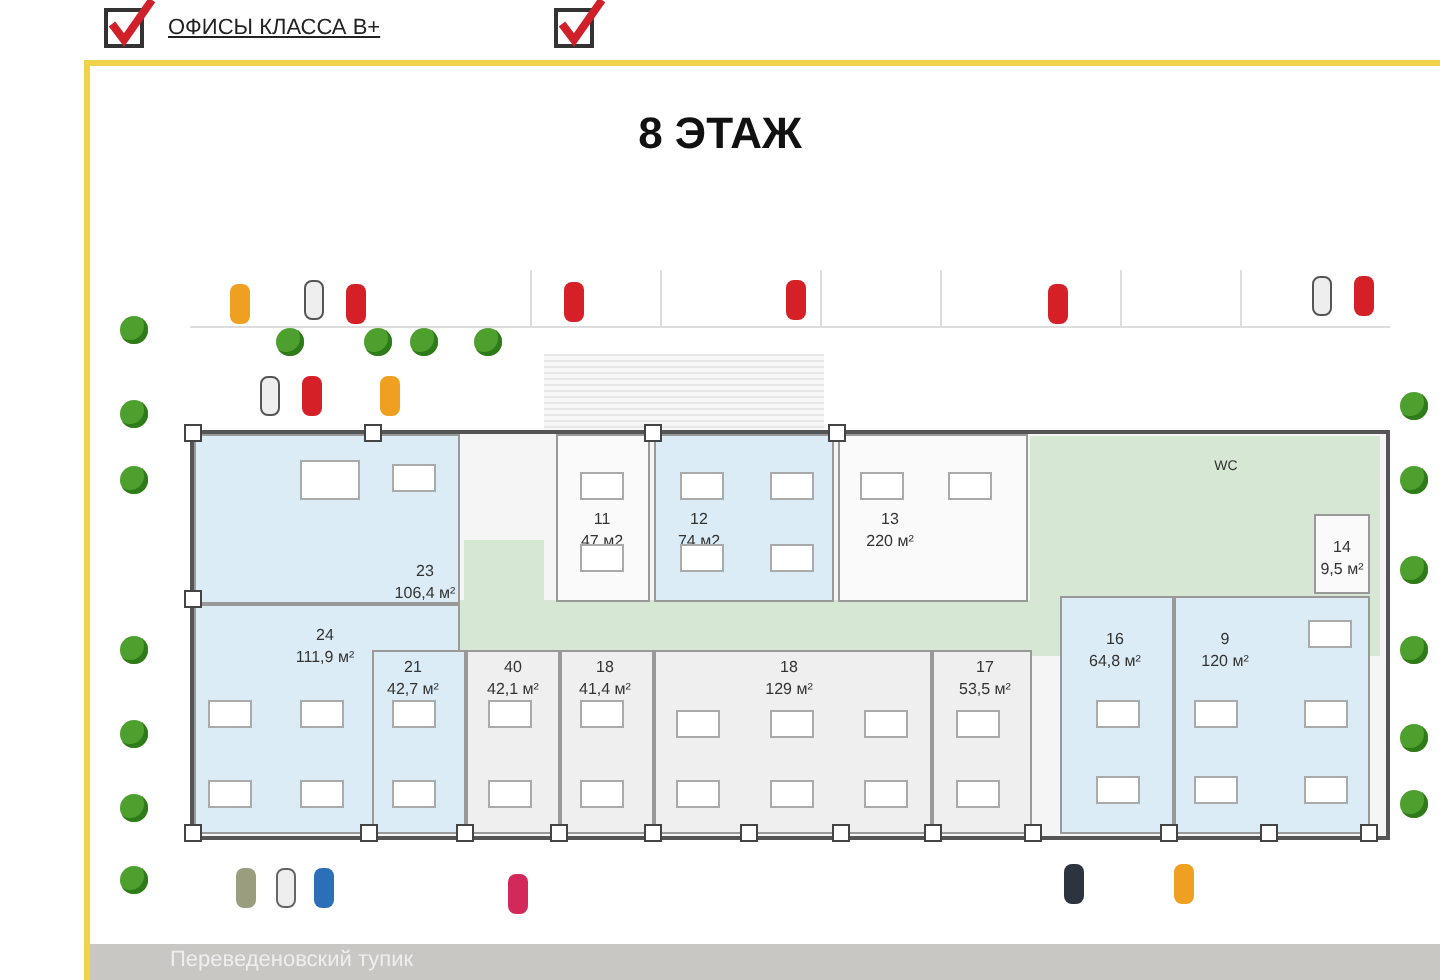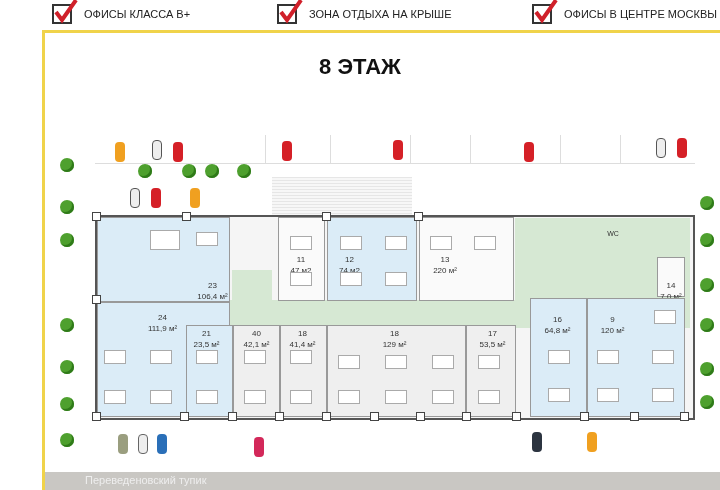--- a/index.html
+++ b/index.html
@@ -1,21 +1,21 @@
 <!DOCTYPE html>
 <html><head>
 <meta charset="utf-8">
 <style>
   * { box-sizing: border-box; margin: 0; padding: 0; }
   body { width: 720px; height: 490px; background: #fff; position: relative; overflow: hidden; font-family: "Liberation Sans", sans-serif; }
   .header { position: absolute; left: 0; top: 0; width: 720px; height: 30px; }
   .feat { position: absolute; top: 4px; display: flex; align-items: center; gap: 12px; }
   .chk { width: 20px; height: 20px; border: 2px solid #333; position: relative; background:#fff; }
   .chk svg { position: absolute; left: -2px; top: -8px; }
-  .feat span { font-size: 11px; color: #222; letter-spacing: 0; }
+  .feat span { font-size: 11px; color: #222; letter-spacing: 0; text-decoration: underline; }
   .frame { position: absolute; left: 42px; top: 30px; width: 690px; height: 470px; border-left: 3px solid #f0d34a; border-top: 3px solid #f0d34a; }
   .title { position: absolute; left: 0; top: 54px; width: 720px; text-align: center; font-size: 22px; font-weight: bold; color: #111; }
   .street { position: absolute; left: 45px; top: 472px; width: 680px; height: 18px; background: #c9c7c3; }
   .street span { position: absolute; left: 40px; top: 2px; font-size: 11px; color: #eee; }
   .room { position: absolute; border: 1px solid #999; }
   .blue { background: #dbecf7; }
   .grey { background: #efefef; }
   .green { background: #d6e8d3; }
   .white { background: #fafafa; }
   .lbl { position: absolute; font-size: 8px; color: #333; text-align: center; line-height: 11px; }
@@ -37,29 +37,20 @@
         </svg>
       </div>
     <span>ОФИСЫ КЛАССА В+</span>
   </div>
   <div class="feat" style="left:277px">
     <div class="chk">
         <svg width="26" height="26">
           <path d="M4 14 L10 22 L24 2" stroke="#d0202a" stroke-width="4" fill="none"></path>
         </svg>
       </div>
-    <span>ЗОНА ОТДЫХА НА КРЫШЕ</span>
-  </div>
-  <div class="feat" style="left:532px">
-    <div class="chk">
-        <svg width="26" height="26">
-          <path d="M4 14 L10 22 L24 2" stroke="#d0202a" stroke-width="4" fill="none"></path>
-        </svg>
-      </div>
-    <span>ОФИСЫ В ЦЕНТРЕ МОСКВЫ</span>
   </div>
 </div>
 
 <div class="frame"></div>
 <div class="title">8 ЭТАЖ</div>
 
 <div class="pline" style="left:265px;top:135px;height:28px"></div>
 <div class="pline" style="left:330px;top:135px;height:28px"></div>
 <div class="pline" style="left:410px;top:135px;height:28px"></div>
 <div class="pline" style="left:470px;top:135px;height:28px"></div>
@@ -110,26 +101,26 @@
 
 <div class="room white" style="left:278px;top:217px;width:47px;height:84px"></div>
 <div class="lbl" style="left:281px;top:254px;width:40px"><span>11</span><br><span>47 м2</span></div>
 <div class="room blue" style="left:327px;top:217px;width:90px;height:84px"></div>
 <div class="lbl" style="left:327px;top:254px;width:45px"><span>12</span><br><span>74 м2</span></div>
 <div class="room white" style="left:419px;top:217px;width:95px;height:84px"></div>
 <div class="lbl" style="left:425px;top:254px;width:40px"><span>13</span><br><span>220 м²</span></div>
 
 <div class="lbl" style="left:598px;top:228px;width:30px;font-size:7px">WC</div>
 <div class="room white" style="left:657px;top:257px;width:28px;height:40px"></div>
-<div class="lbl" style="left:655px;top:280px;width:32px"><span>14</span><br><span>7,0 м²</span></div>
+<div class="lbl" style="left:655px;top:268px;width:32px"><span>14</span><br><span>9,5 м²</span></div>
 
 <div class="room blue" style="left:97px;top:302px;width:133px;height:115px"></div>
 <div class="lbl" style="left:140px;top:312px;width:45px"><span>24</span><br><span>111,9 м²</span></div>
 <div class="room blue" style="left:186px;top:325px;width:47px;height:92px"></div>
-<div class="lbl" style="left:184px;top:328px;width:45px"><span>21</span><br><span>23,5 м²</span></div>
+<div class="lbl" style="left:184px;top:328px;width:45px"><span>21</span><br><span>42,7 м²</span></div>
 <div class="room grey" style="left:233px;top:325px;width:47px;height:92px"></div>
 <div class="lbl" style="left:234px;top:328px;width:45px"><span>40</span><br><span>42,1 м²</span></div>
 <div class="room grey" style="left:280px;top:325px;width:47px;height:92px"></div>
 <div class="lbl" style="left:280px;top:328px;width:45px"><span>18</span><br><span>41,4 м²</span></div>
 <div class="room grey" style="left:327px;top:325px;width:139px;height:92px"></div>
 <div class="lbl" style="left:372px;top:328px;width:45px"><span>18</span><br><span>129 м²</span></div>
 <div class="room grey" style="left:466px;top:325px;width:50px;height:92px"></div>
 <div class="lbl" style="left:470px;top:328px;width:45px"><span>17</span><br><span>53,5 м²</span></div>
 <div class="room blue" style="left:530px;top:298px;width:57px;height:119px"></div>
 <div class="lbl" style="left:535px;top:314px;width:45px"><span>16</span><br><span>64,8 м²</span></div>

